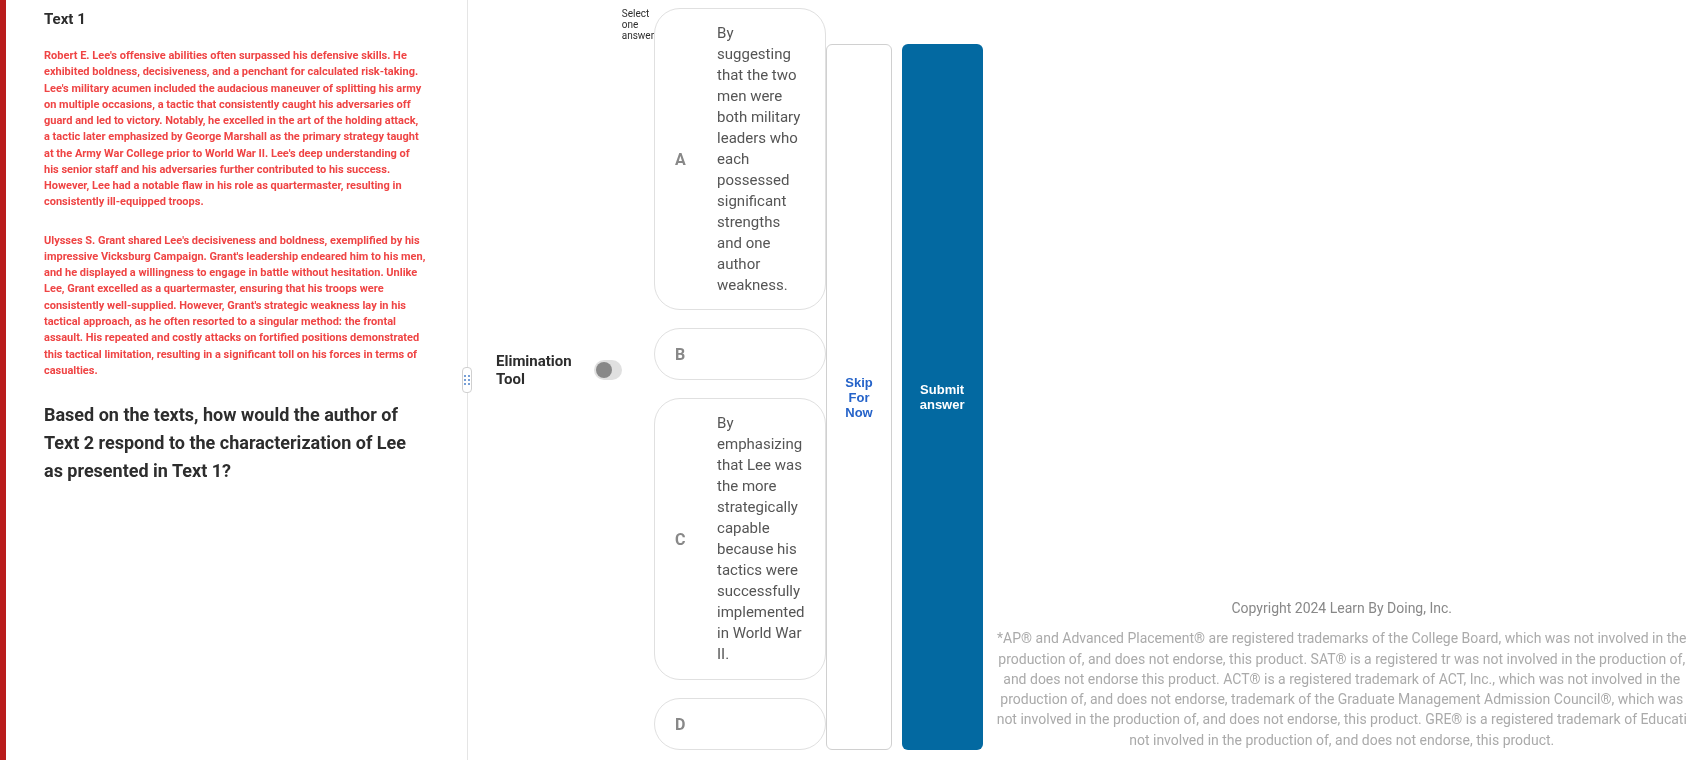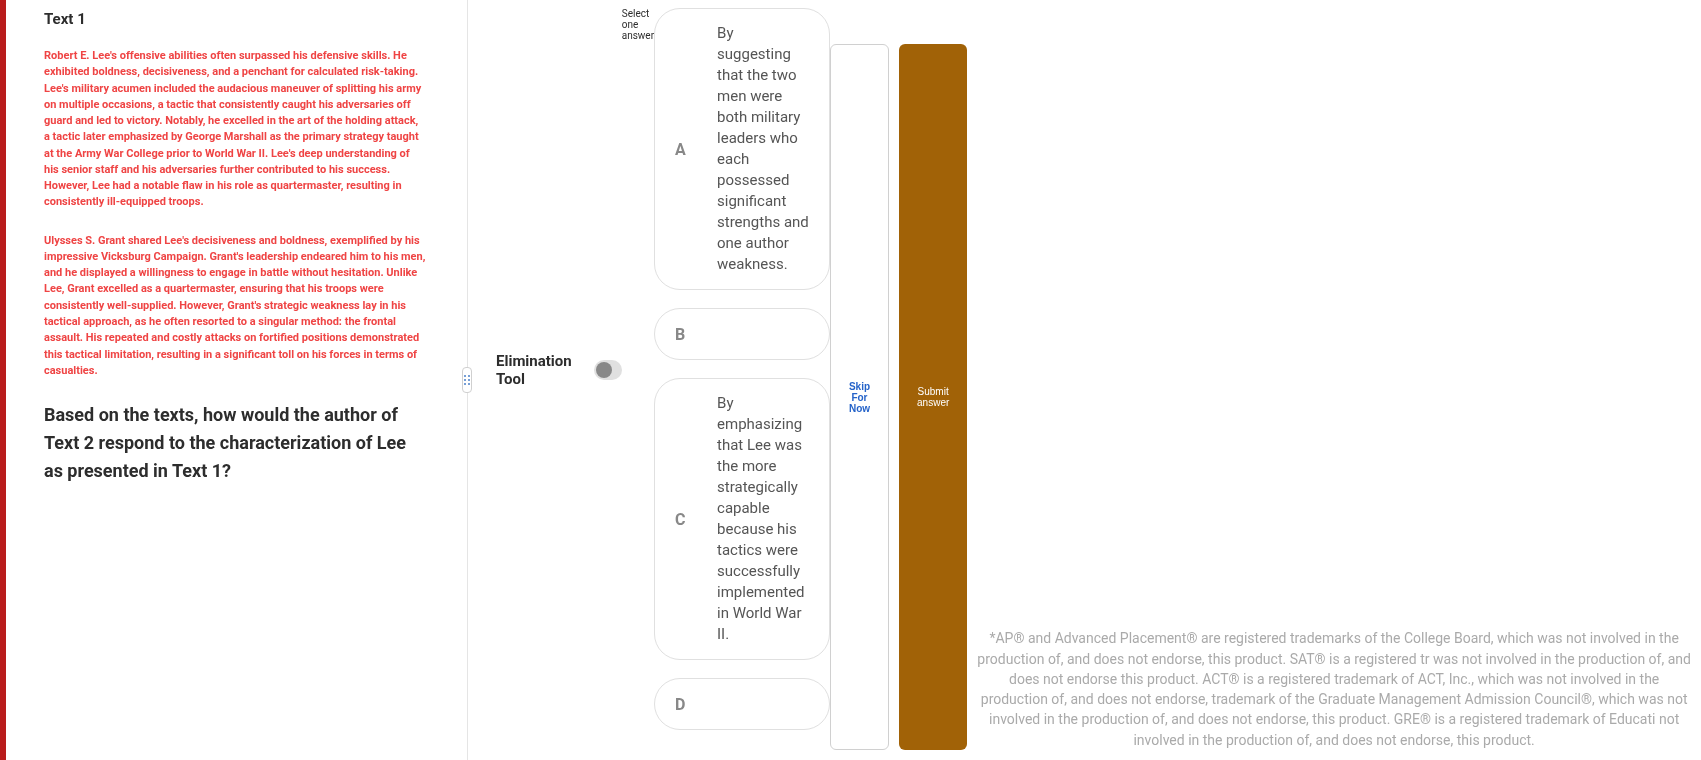--- a/index.html
+++ b/index.html
@@ -151,35 +151,35 @@
     }
     .action-row {
       display: flex;
       justify-content: center;
       gap: 10px;
       margin-top: 36px;
     }
     .btn {
       padding: 10px 18px;
       border-radius: 6px;
-      font-size: 10px;
+      font-size: 13px;
       font-weight: 600;
       cursor: pointer;
       border: none;
     }
     .btn-skip {
       background: #fff;
       color: #2563c9;
       border: 1px solid #d0d0d0;
       font-weight: 700;
     }
     .btn-submit {
-      background: #a16207;
+      background: #0369a1;
       color: #fff;
-      font-weight: 400;
+      font-weight: 700;
     }
     .footer {
       text-align: center;
       margin-top: auto;
       padding-top: 140px;
       color: #999;
       font-size: 14px;
     }
     .footer-copy {
       margin-bottom: 12px;
@@ -242,15 +242,16 @@
       <span class="answer-letter">D</span>
     </div>
   </div>
 
   <div class="action-row">
     <button class="btn btn-skip">Skip For Now</button>
     <button class="btn btn-submit">Submit answer</button>
   </div>
 
   <div class="footer">
+    <div class="footer-copy">Copyright 2024 Learn By Doing, Inc.</div>
     <div class="footer-legal">*AP® and Advanced Placement® are registered trademarks of the College Board, which was not involved in the production of, and does not endorse, this product. SAT® is a registered tr was not involved in the production of, and does not endorse this product. ACT® is a registered trademark of ACT, Inc., which was not involved in the production of, and does not endorse, trademark of the Graduate Management Admission Council®, which was not involved in the production of, and does not endorse, this product. GRE® is a registered trademark of Educati not involved in the production of, and does not endorse, this product.</div>
   </div>
 </div>
 
 </body></html>

